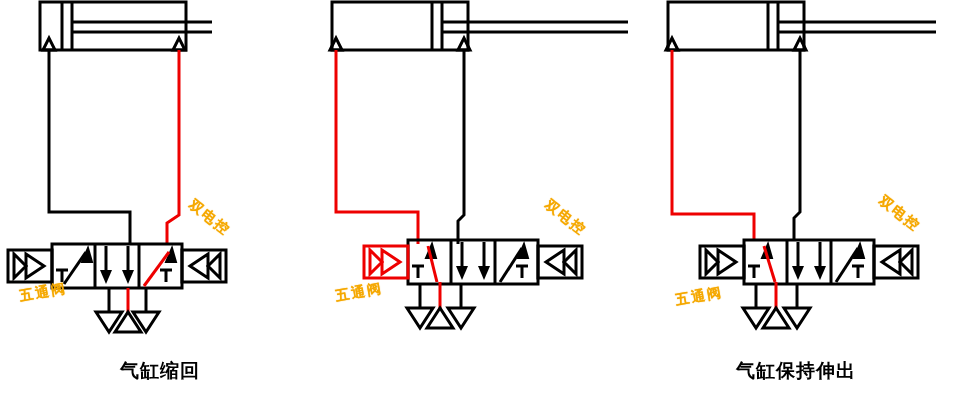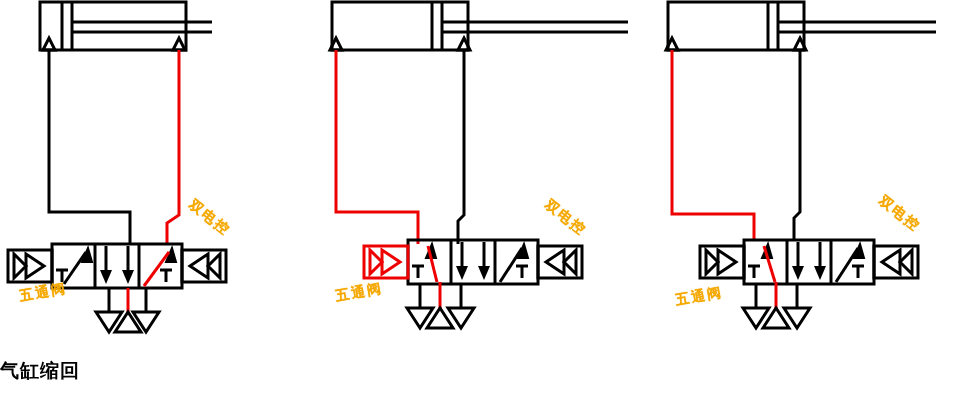--- a/index.html
+++ b/index.html
@@ -30,20 +30,21 @@
     position: absolute;
     left: 0;
     top: 0;
     display: block;
   }
   .caption {
     position: absolute;
     left: 0;
     width: 320px;
     top: 358px;
+    text-align: center;
     font-family: "DejaVu Sans", "Liberation Sans", sans-serif;
     font-weight: bold;
     font-size: 19px;
     letter-spacing: 1px;
     color: #000000;
     white-space: nowrap;
   }
   .note {
     position: absolute;
     font-family: "DejaVu Sans", "Liberation Sans", sans-serif;
@@ -292,15 +293,16 @@
         <line x1="161" y1="284" x2="161" y2="308" stroke="#000" stroke-width="3"></line>
         <line x1="140" y1="282" x2="140" y2="308" stroke="#ee0000" stroke-width="3"></line>
         <path d="M 107 308 L 133 308 L 120 328 Z" fill="none" stroke="#000" stroke-width="3"></path>
         <path d="M 127 328 L 153 328 L 140 308 Z" fill="none" stroke="#000" stroke-width="3"></path>
         <path d="M 148 308 L 174 308 L 161 328 Z" fill="none" stroke="#000" stroke-width="3"></path>
       </g>
     </svg>
 
     <div class="note note-valve" style="left:38px; top:292px;">五通阀</div>
     <div class="note note-solenoid" style="left:250px; top:192px;">双电控</div>
+    <div class="caption">气缸保持伸出</div>
   </div>
 
 </div>
 
 </body></html>

